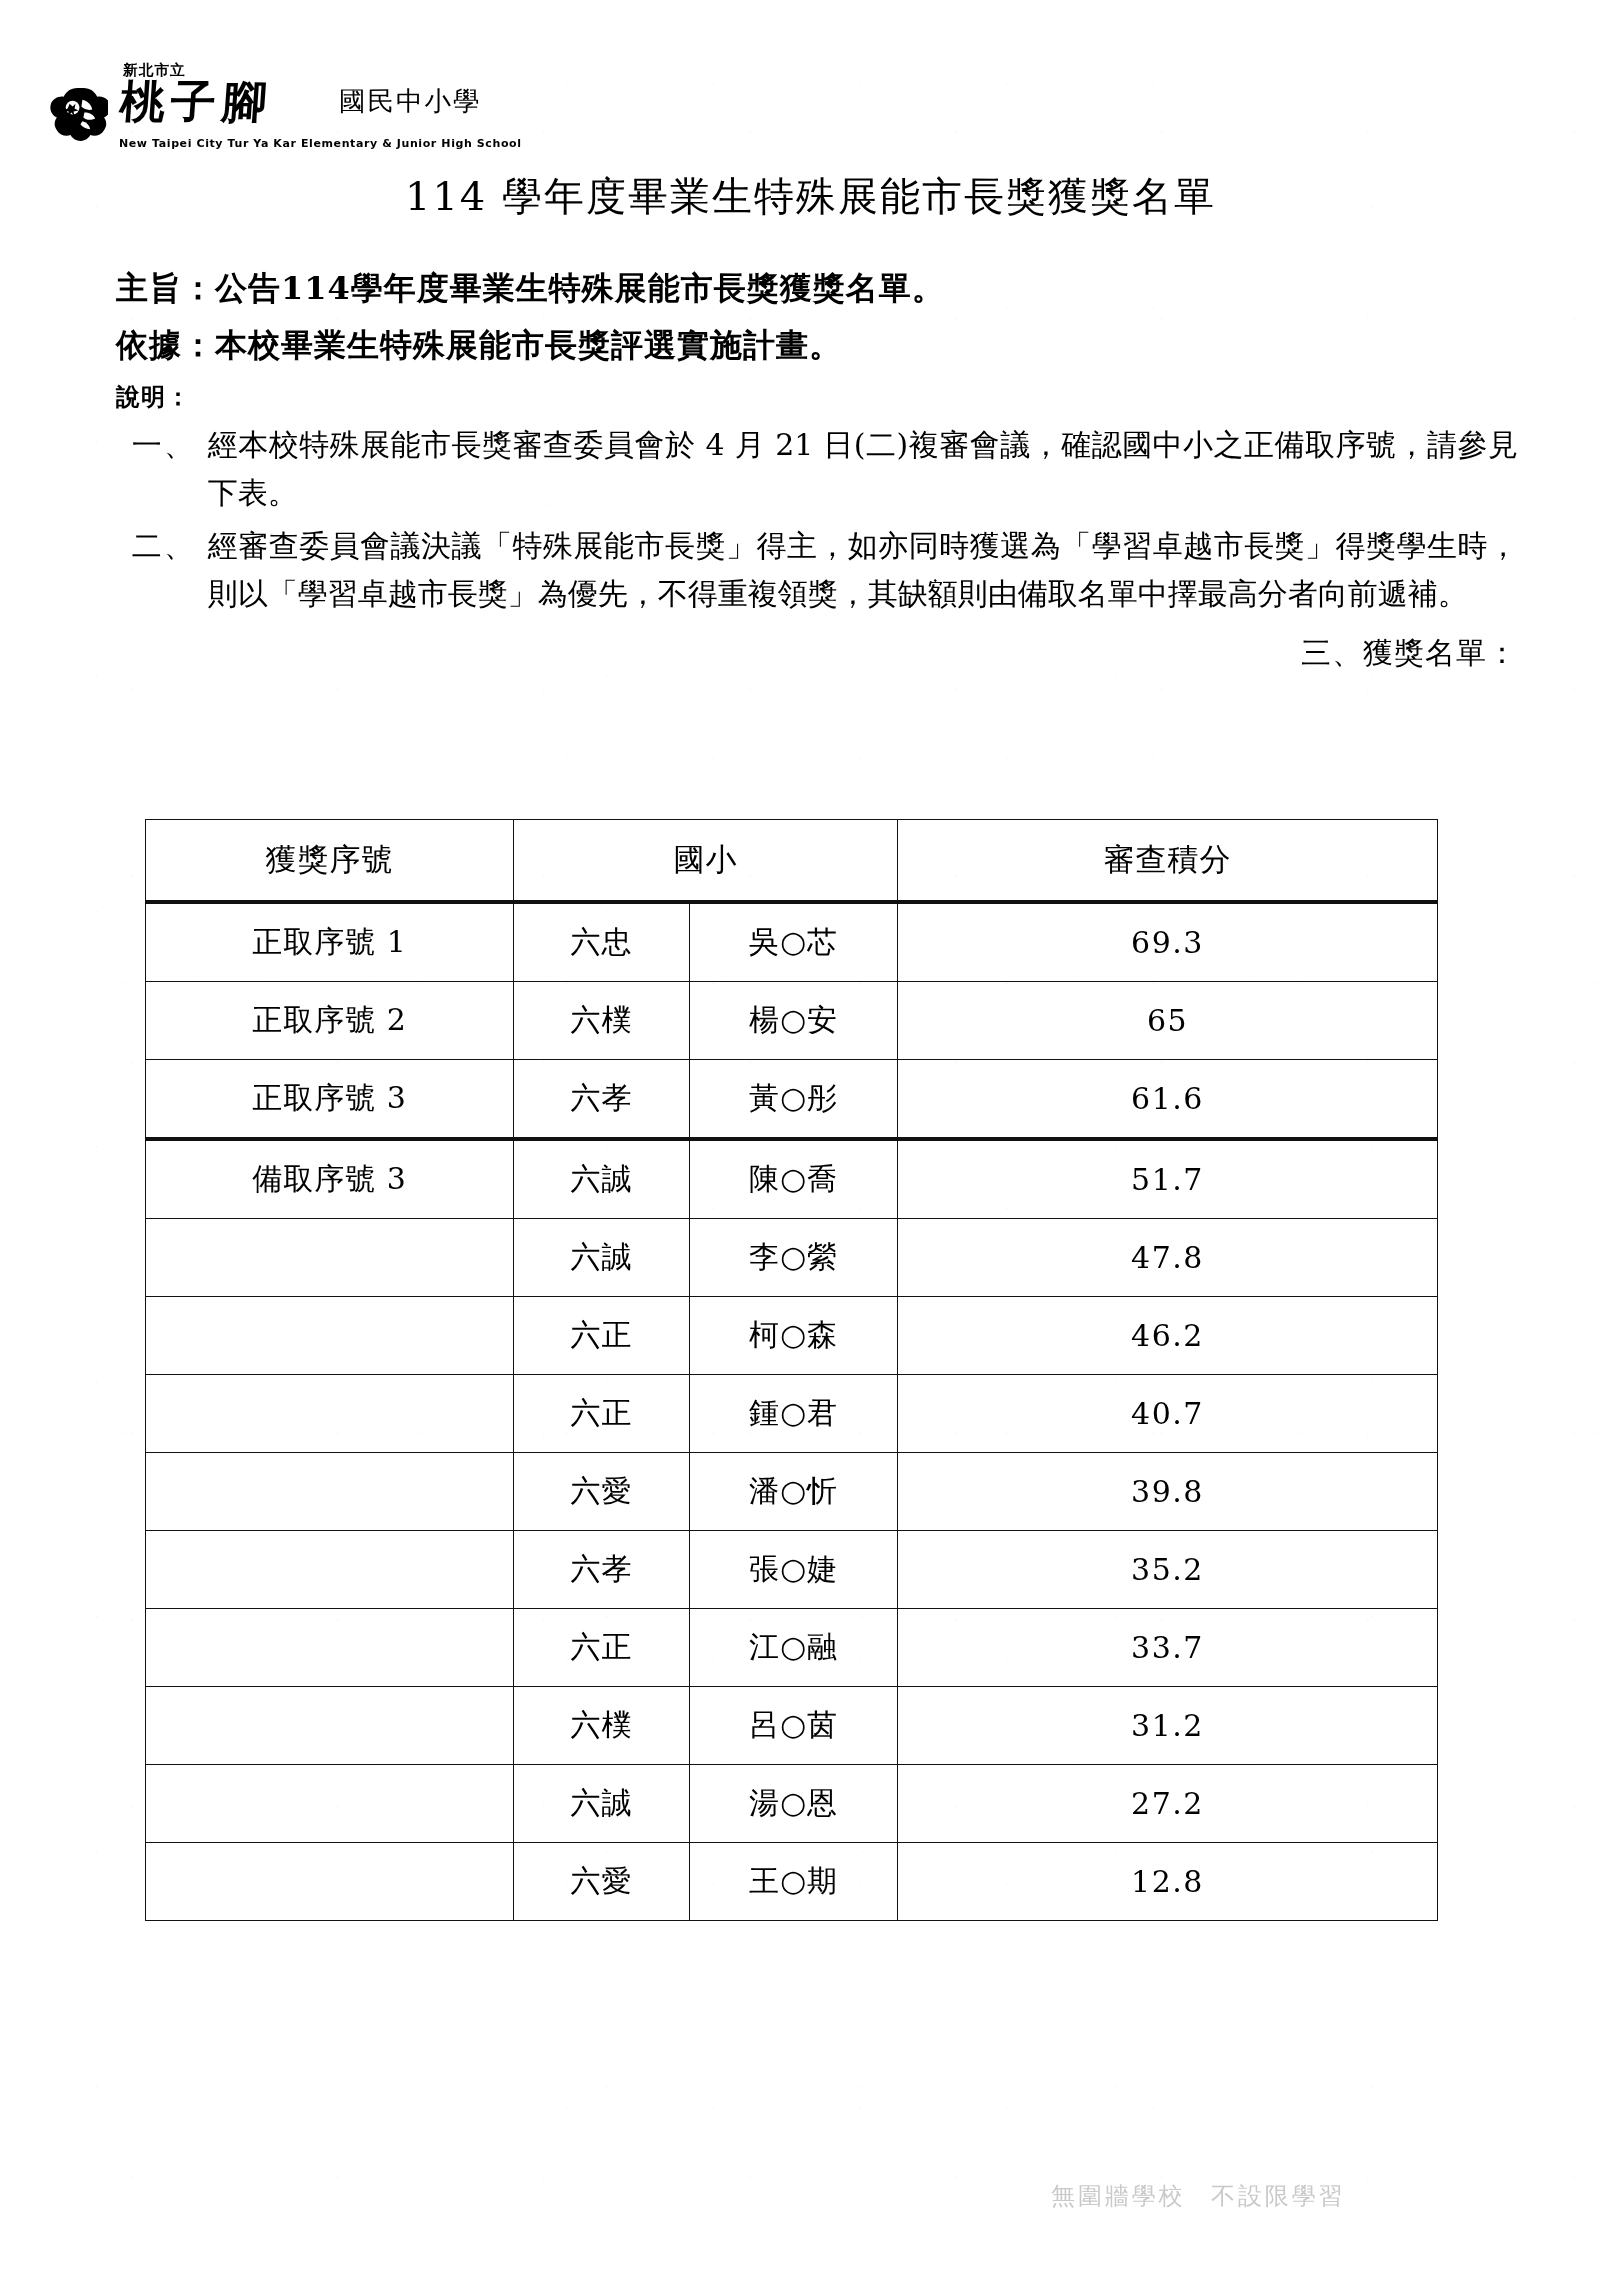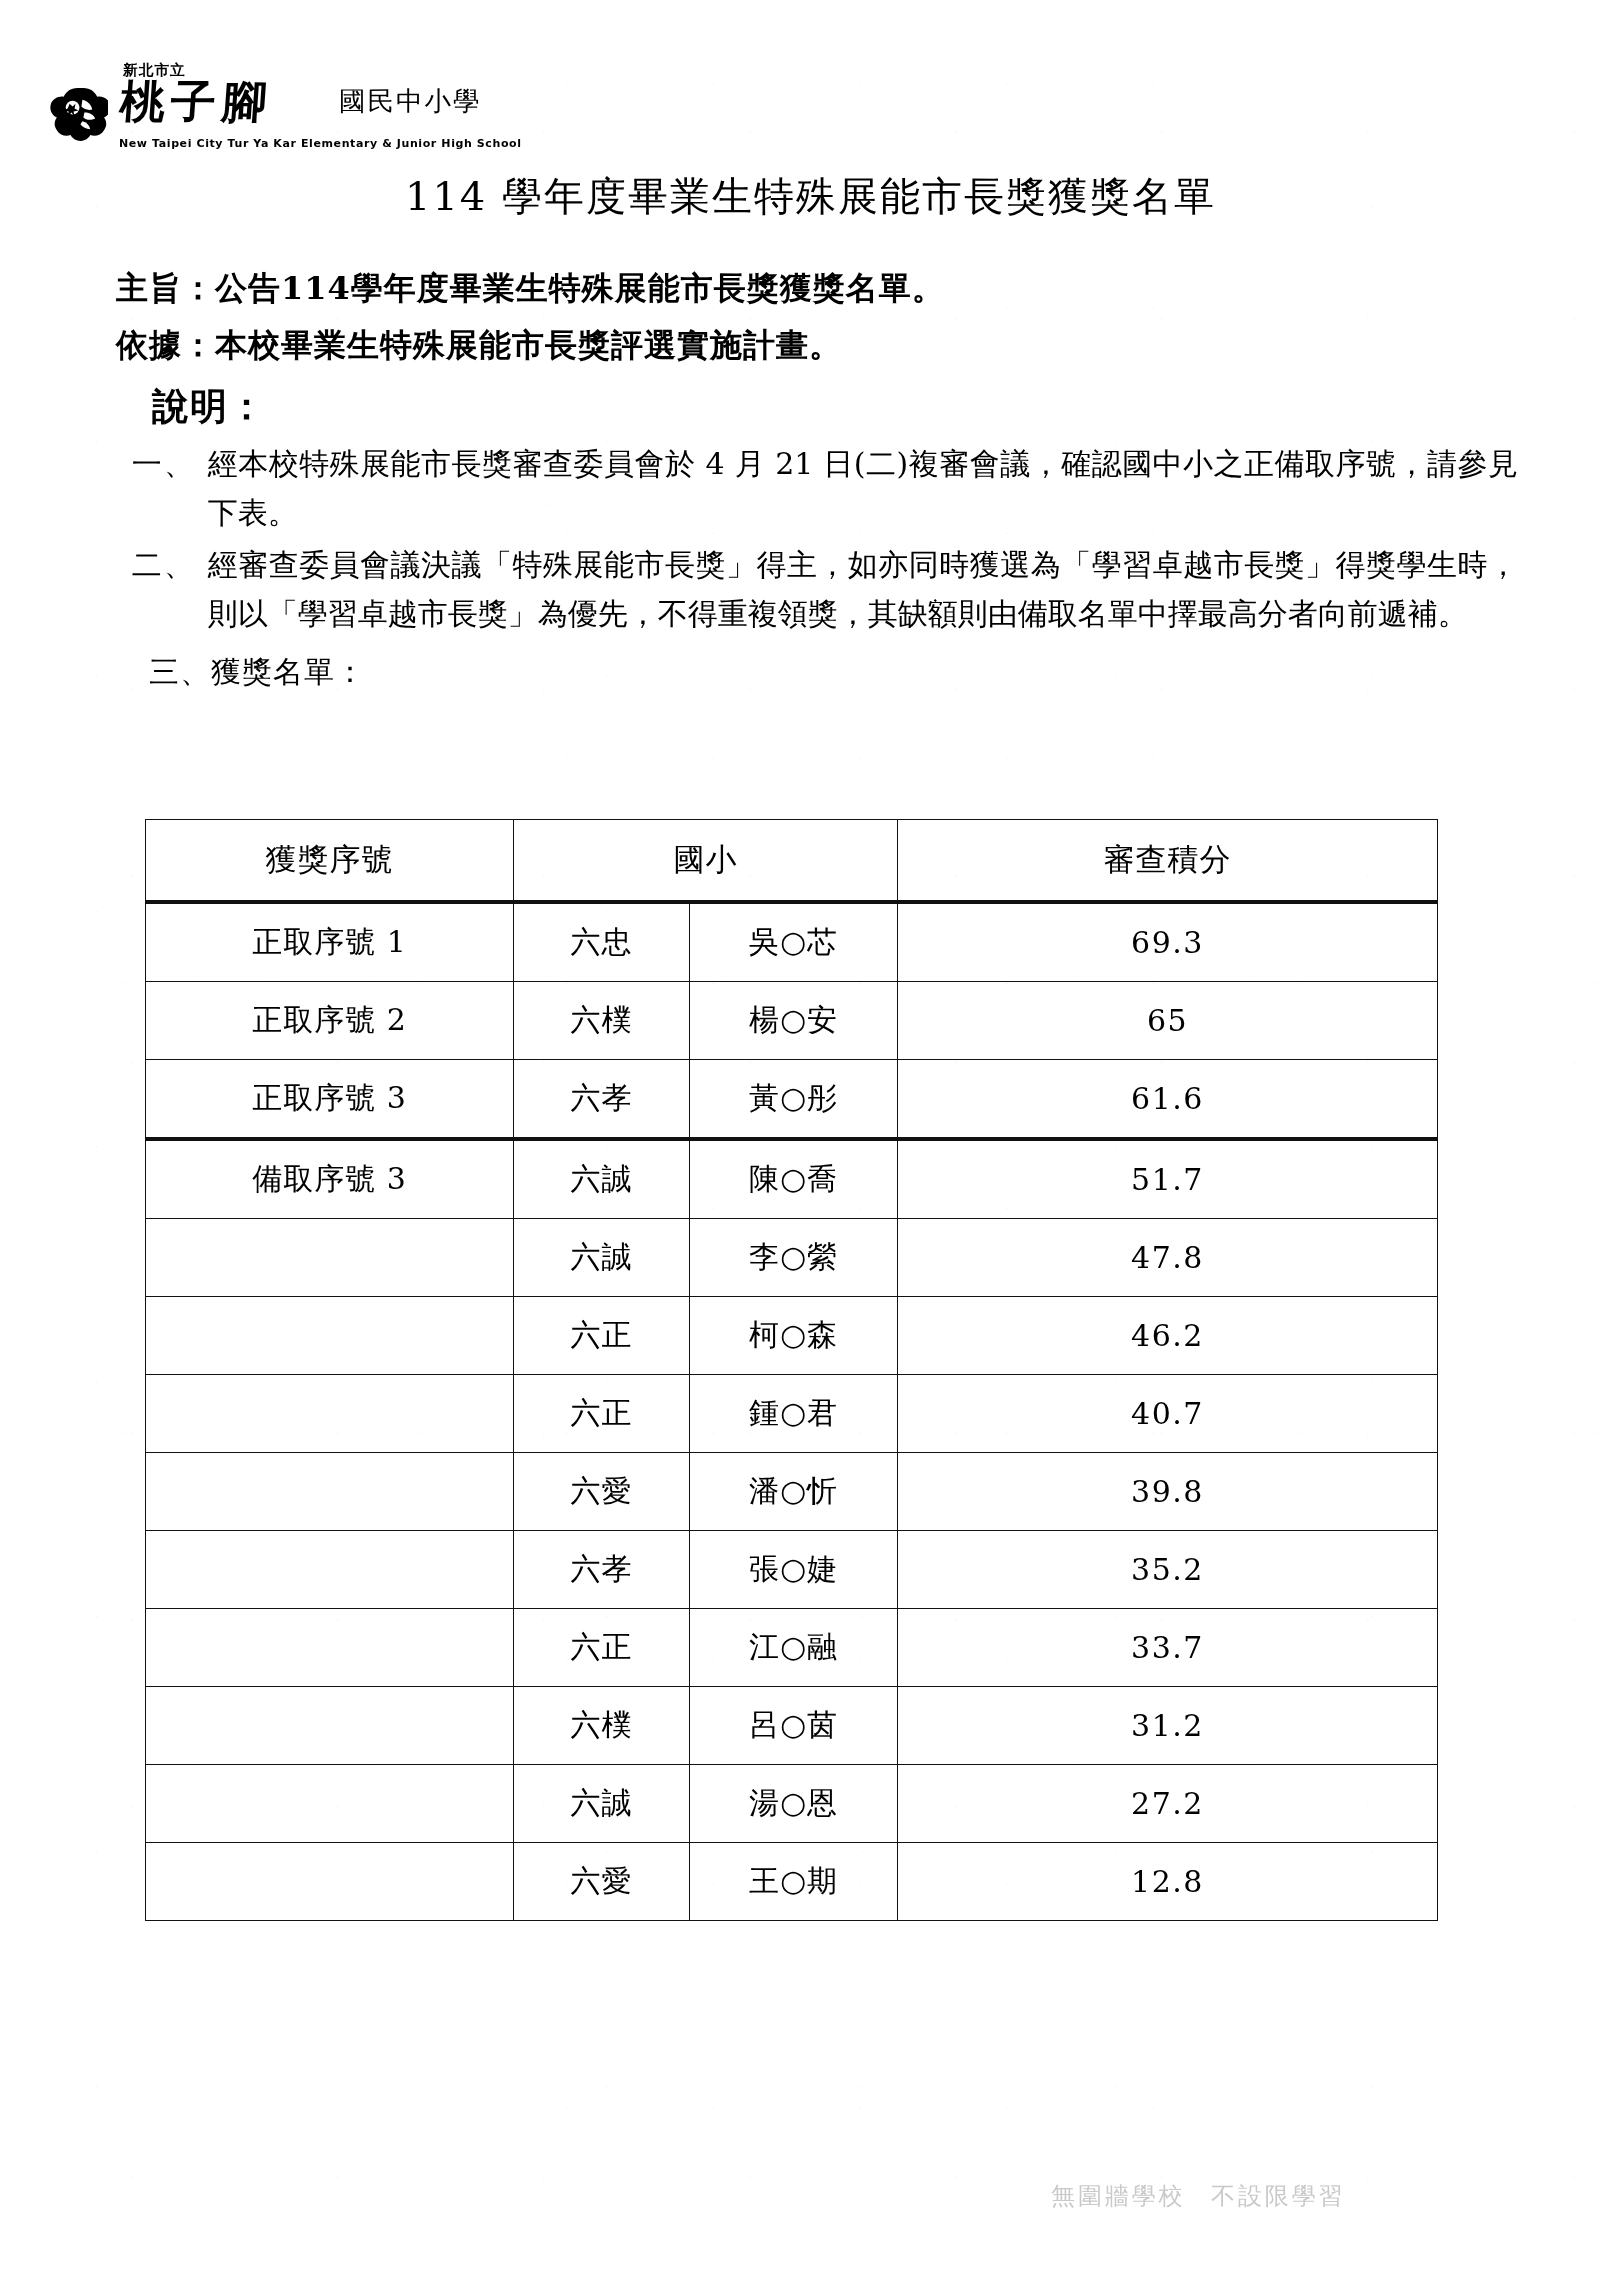--- a/index.html
+++ b/index.html
@@ -101,27 +101,26 @@
   }
   .field-line {
     font-size: 32px;
     font-weight: 700;
     letter-spacing: 1px;
     line-height: 1.48;
     margin-bottom: 9.8px;
     white-space: nowrap;
   }
   .section-label {
-    font-size: 37px;
+    font-size: 24px;
     font-weight: 700;
     letter-spacing: 1px;
     line-height: 1.48;
     margin-top: 9.8px;
     margin-bottom: 5.9px;
-    margin-left: 36px;
   }
   .num-item {
     display: flex;
     align-items: flex-start;
     font-size: 30px;
     line-height: 1.62;
     margin: 2px 0 3.9px 0;
     padding-left: 15.7px;
   }
   .num-item .marker {
@@ -132,20 +131,21 @@
   .num-item .content {
     flex: 1 1 auto;
     text-align: justify;
     text-justify: inter-ideograph;
   }
   .list-three {
     font-size: 30px;
     line-height: 1.6;
     margin: 9.8px 0 5.9px 33px;
     letter-spacing: 1px;
+    text-align: right;
   }
 
   
   .table-wrap {
     position: absolute;
     left: 145px;
     top: 819px;
     width: 1292px;
   }
   table.award {

